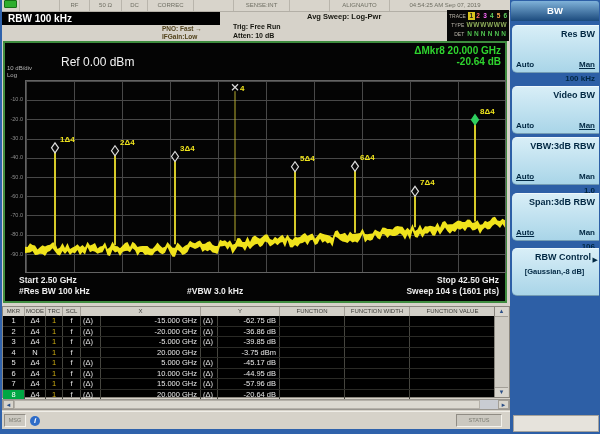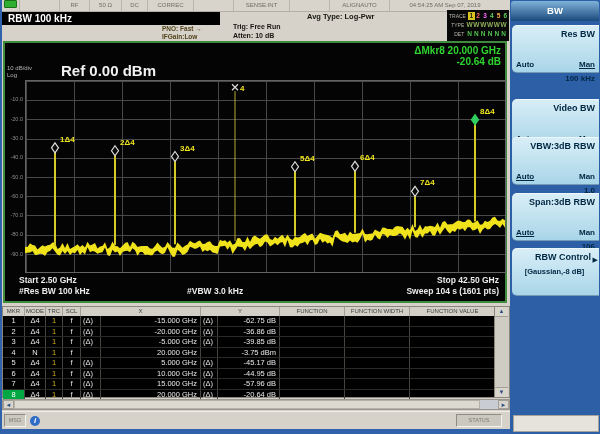--- a/index.html
+++ b/index.html
@@ -26,21 +26,21 @@
             padding:1px 2px;box-sizing:border-box;}
   .trrow{display:flex;align-items:center;height:9px;}
   .tlabel{font-size:5px;color:#b9b5aa;width:17px;text-align:right;padding-right:2px;}
   .tdigit{font-size:6.5px;font-weight:bold;width:6.8px;text-align:center;line-height:8px;}
 
   
   .display{position:absolute;left:1px;top:41px;width:504px;height:262px;background:#040404;
            border:2px solid #3f8c3f;box-sizing:border-box;}
   .perdiv{position:absolute;left:2px;top:22px;font-size:6px;color:#b5b5b5;}
   .logl{position:absolute;left:2px;top:29px;font-size:6px;color:#b5b5b5;}
-  .refl{position:absolute;left:56px;top:19px;font-size:15px;font-weight:bold;color:#f2f2f2;}
+  .refl{position:absolute;left:56px;top:12px;font-size:12px;font-weight:normal;color:#f2f2f2;}
   .dmkr{position:absolute;right:4px;top:2px;text-align:right;font-size:10px;font-weight:bold;
         color:#2fd42f;line-height:11px;}
   .grid{position:absolute;left:20px;top:37px;width:481px;height:193px;border:1px solid #636363;
         box-sizing:border-box;
         background:repeating-linear-gradient(to right,#484848 0 1px,transparent 1px 48px),
                    repeating-linear-gradient(to bottom,#484848 0 1px,transparent 1px 19.2px);}
   #trace-svg{position:absolute;left:20px;top:37px;width:481px;height:193px;overflow:visible;}
   .ylab{position:absolute;left:0;width:18px;text-align:right;font-size:5.5px;color:#8f8f8f;}
   .annl{position:absolute;font-size:8.5px;font-weight:bold;color:#ececec;white-space:nowrap;}
 
@@ -126,21 +126,21 @@
       <div class="rbw-bar">RBW  100 kHz</div>
       <div class="pno">
         <span>PNO: Fast</span>
         <span>→</span><br>
         <span>IFGain:Low</span>
       </div>
       <div class="trig">
         <span>Trig: Free Run</span><br>
         <span>Atten: 10 dB</span>
       </div>
-      <div class="avg">Avg Type: Log-Pwr</div>
+      <div class="avg">Avg Sweep: Log-Pwr</div>
       <div class="traceblk">
         <div class="trrow">
             <span class="tlabel">TRACE</span>
             <span id="trace-digits" style="display:flex">
               <span class="tdigit" style="color: rgb(34, 34, 34); background: rgb(216, 197, 30);">1</span>
               <span class="tdigit" style="color: rgb(255, 106, 106);">2</span>
               <span class="tdigit" style="color: rgb(255, 106, 255);">3</span>
               <span class="tdigit" style="color: rgb(94, 208, 94);">4</span>
               <span class="tdigit" style="color: rgb(255, 171, 77);">5</span>
               <span class="tdigit" style="color: rgb(94, 208, 94);">6</span>
@@ -378,21 +378,21 @@
     <div class="sb-header">BW</div>
 
     <div class="softkey" style="top:25px">
       <div class="sk-title">Res BW</div>
       <div class="sk-value">100 kHz</div>
       <div class="sk-automan">
         <span>Auto</span>
         <span class="u">Man</span>
       </div>
     </div>
-    <div class="softkey" style="top:99px">
+    <div class="softkey" style="top:86px">
       <div class="sk-title">Video BW</div>
       <div class="sk-value">1.5 kHz</div>
       <div class="sk-automan">
         <span>Auto</span>
         <span class="u">Man</span>
       </div>
     </div>
     <div class="softkey" style="top:137px">
       <div class="sk-title">VBW:3dB RBW</div>
       <div class="sk-value">1.0</div>

